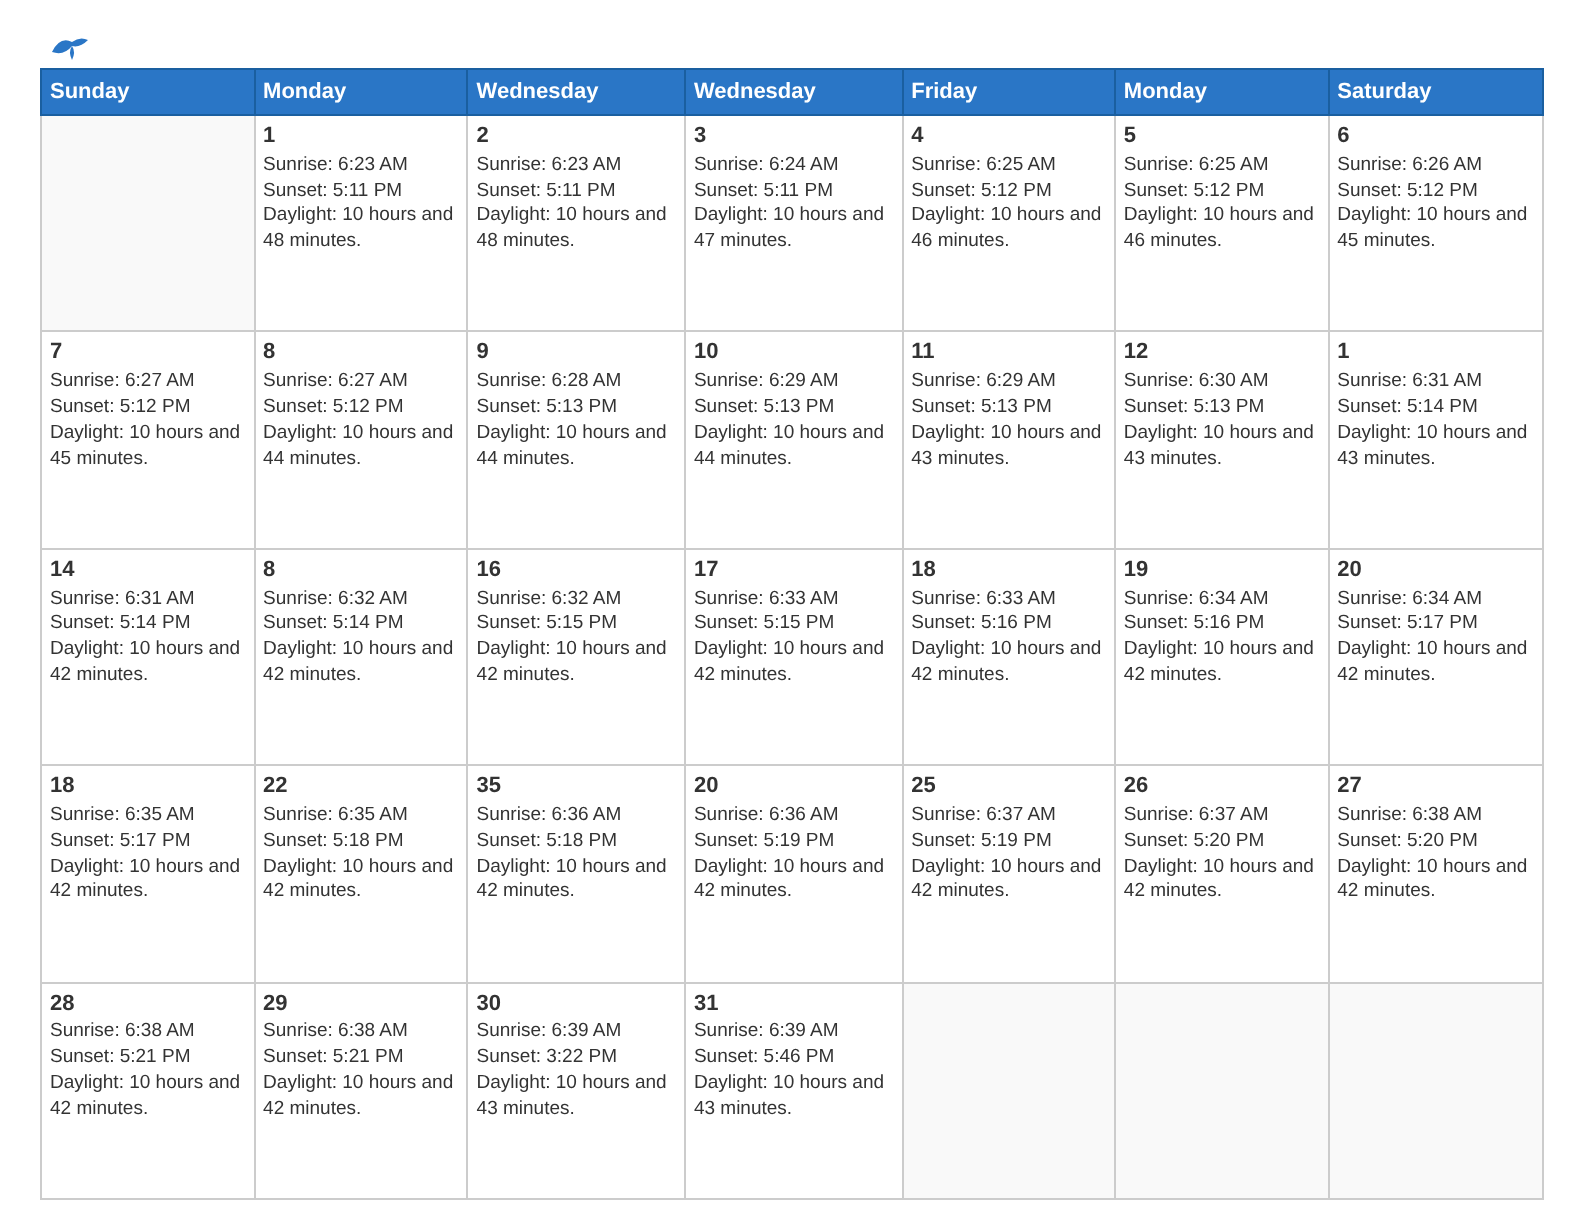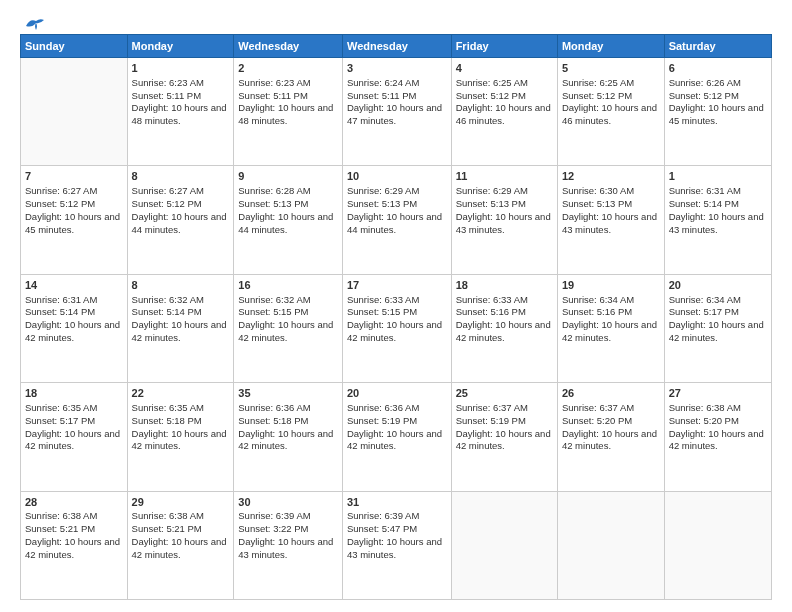--- a/index.html
+++ b/index.html
@@ -142,20 +142,20 @@
           <td><span class="day-num">35</span><span>Sunrise: 6:36 AM</span><br><span>Sunset: 5:18 PM</span><br><span>Daylight: 10 hours and 42 minutes.</span></td>
           <td><span class="day-num">20</span><span>Sunrise: 6:36 AM</span><br><span>Sunset: 5:19 PM</span><br><span>Daylight: 10 hours and 42 minutes.</span></td>
           <td><span class="day-num">25</span><span>Sunrise: 6:37 AM</span><br><span>Sunset: 5:19 PM</span><br><span>Daylight: 10 hours and 42 minutes.</span></td>
           <td><span class="day-num">26</span><span>Sunrise: 6:37 AM</span><br><span>Sunset: 5:20 PM</span><br><span>Daylight: 10 hours and 42 minutes.</span></td>
           <td><span class="day-num">27</span><span>Sunrise: 6:38 AM</span><br><span>Sunset: 5:20 PM</span><br><span>Daylight: 10 hours and 42 minutes.</span></td>
         </tr>
         <tr>
           <td><span class="day-num">28</span><span>Sunrise: 6:38 AM</span><br><span>Sunset: 5:21 PM</span><br><span>Daylight: 10 hours and 42 minutes.</span></td>
           <td><span class="day-num">29</span><span>Sunrise: 6:38 AM</span><br><span>Sunset: 5:21 PM</span><br><span>Daylight: 10 hours and 42 minutes.</span></td>
           <td><span class="day-num">30</span><span>Sunrise: 6:39 AM</span><br><span>Sunset: 3:22 PM</span><br><span>Daylight: 10 hours and 43 minutes.</span></td>
-          <td><span class="day-num">31</span><span>Sunrise: 6:39 AM</span><br><span>Sunset: 5:47 PM</span><br><span>Daylight: 10 hours and 43 minutes.</span></td>
+          <td><span class="day-num">31</span><span>Sunrise: 6:39 AM</span><br><span>Sunset: 5:46 PM</span><br><span>Daylight: 10 hours and 43 minutes.</span></td>
           <td class="empty"></td>
           <td class="empty"></td>
           <td class="empty"></td>
         </tr>
       </tbody>
   </table>
 </div>
 
 </body></html>

